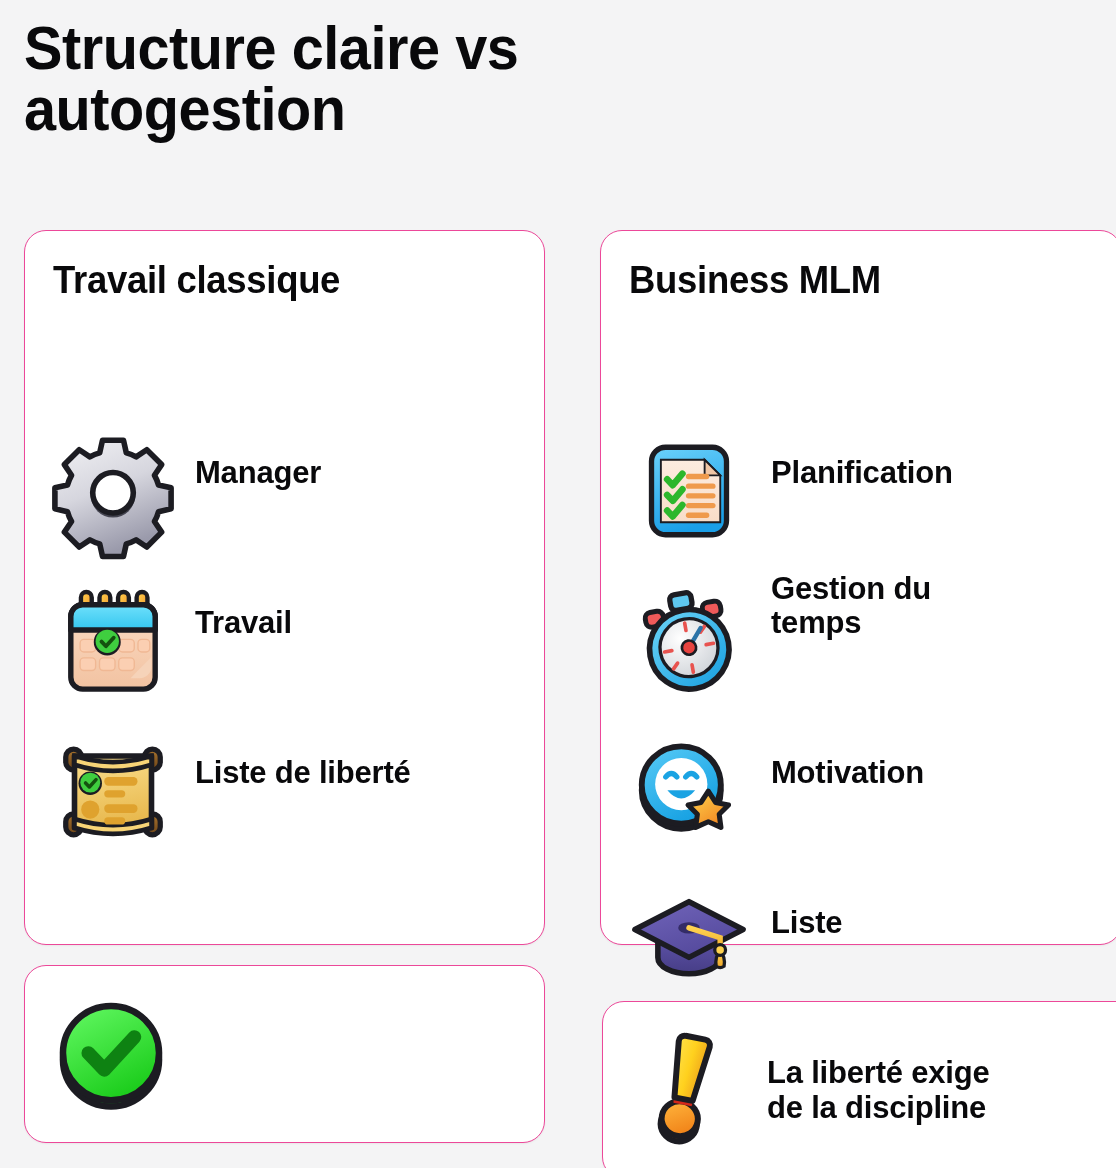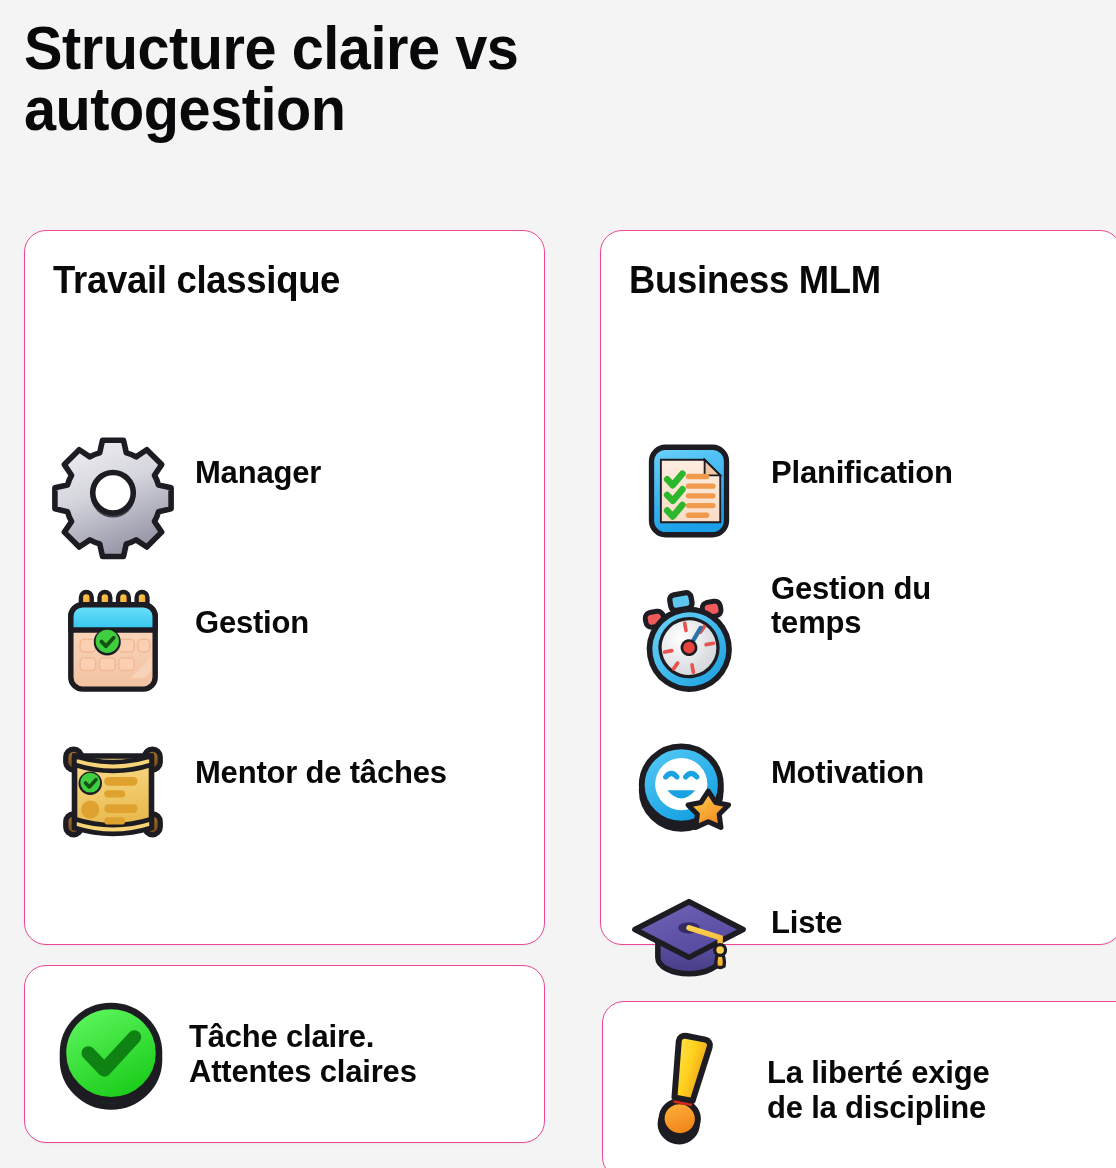--- a/index.html
+++ b/index.html
@@ -203,21 +203,21 @@
               <rect x="35.4" y="42" width="9.2" height="7.5" rx="2.2"></rect>
             </g>
             <path d="M46.8,49.5 l8-8 v5.6 a7,7 0 0 1 -7,7 h-5.4 z" fill="#f6d3b9"></path>
             <g>
               <circle cx="28.6" cy="32.6" r="8" fill="#1c1c22"></circle>
               <circle cx="28.6" cy="32.2" r="6.9" fill="#3fce3f"></circle>
               <path d="M25.2,32.4 l2.6,2.7 l4.6,-5" fill="none" stroke="#14520f" stroke-width="2.3" stroke-linecap="round" stroke-linejoin="round"></path>
             </g>
           </svg>
         </div>
-        <div class="row-label">Gestion</div>
+        <div class="row-label">Travail</div>
       </div>
 
       <div class="row">
         <div class="row-icon">
           <svg width="112" height="112" viewBox="0 0 64 64">
             <defs>
               <linearGradient id="parch" x1="0" y1="0" x2="0.2" y2="1">
                 <stop offset="0" stop-color="#fbe08f"></stop>
                 <stop offset="1" stop-color="#e8b94f"></stop>
               </linearGradient>
@@ -243,21 +243,21 @@
               <rect x="27" y="47" width="12" height="4.2" rx="2.1"></rect>
               <circle cx="19" cy="42.6" r="5.2"></circle>
             </g>
             <g>
               <circle cx="19" cy="27.6" r="6.7" fill="#1c1c22"></circle>
               <circle cx="19" cy="27.2" r="5.7" fill="#3fce3f"></circle>
               <path d="M16.3,27.4 l2.2,2.3 l3.8,-4.2" fill="none" stroke="#14520f" stroke-width="2" stroke-linecap="round" stroke-linejoin="round"></path>
             </g>
           </svg>
         </div>
-        <div class="row-label">Mentor de tâches</div>
+        <div class="row-label">Liste de liberté</div>
       </div>
 
     </div>
   </div>
 
   <div class="card card-main-right">
     <div class="card-title">Business MLM</div>
 
     <div class="rows">
 
@@ -396,22 +396,20 @@
             <linearGradient id="ckG" x1="0.25" y1="0.05" x2="0.75" y2="1">
               <stop offset="0" stop-color="#5bf45b"></stop>
               <stop offset="1" stop-color="#16c916"></stop>
             </linearGradient>
           </defs>
           <ellipse cx="32" cy="35" rx="26.5" ry="26" fill="#13941f" stroke="#1c1c22" stroke-width="3.6"></ellipse>
           <ellipse cx="32" cy="31.5" rx="26.5" ry="26" fill="url(#ckG)" stroke="#1c1c22" stroke-width="3.6"></ellipse>
           <path d="M19.5,31.5 l8.8,9.2 l16.6,-18" fill="none" stroke="#0e8212" stroke-width="7.6" stroke-linecap="round" stroke-linejoin="round"></path>
         </svg>
       </div>
-      <div class="foot-label">Tâche claire.
-Attentes claires</div>
     </div>
   </div>
 
   <div class="card card-foot-right">
     <div class="foot-inner">
       <div class="foot-icon">
         <svg width="100" height="116" viewBox="0 0 52 64">
           <defs>
             <linearGradient id="exG" x1="0" y1="0" x2="1" y2="0.2">
               <stop offset="0" stop-color="#ffe14a"></stop>

